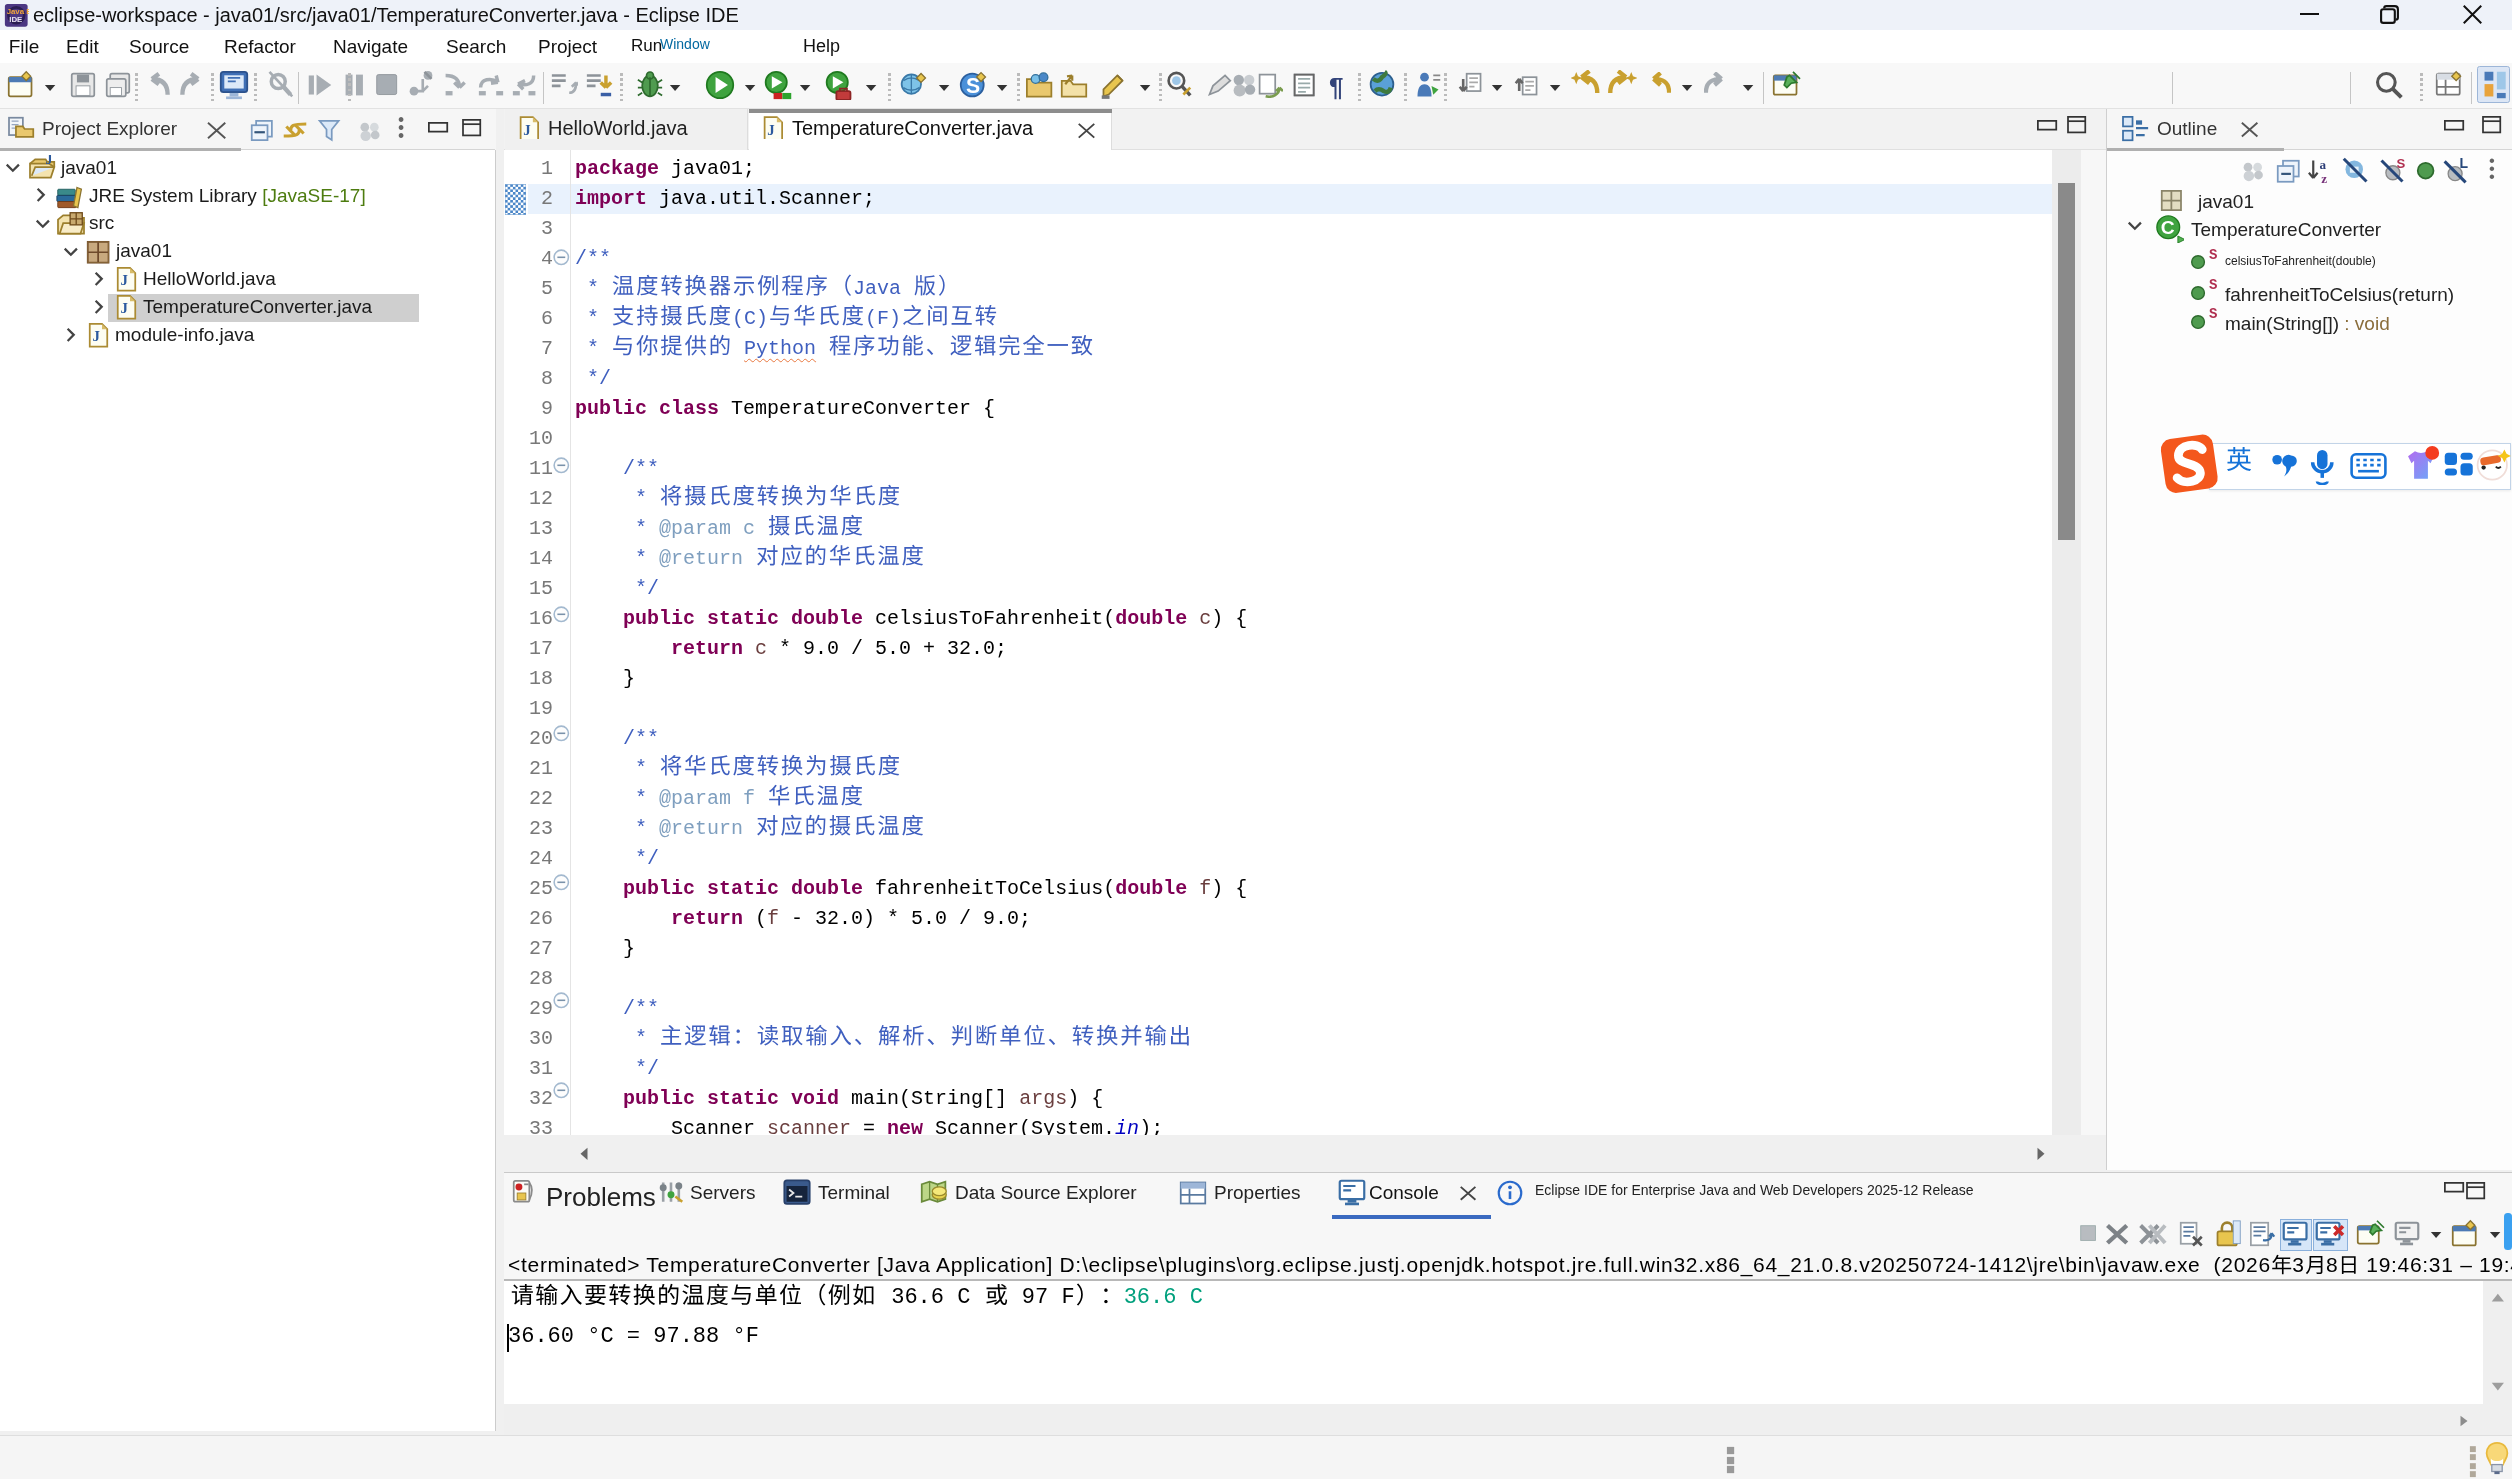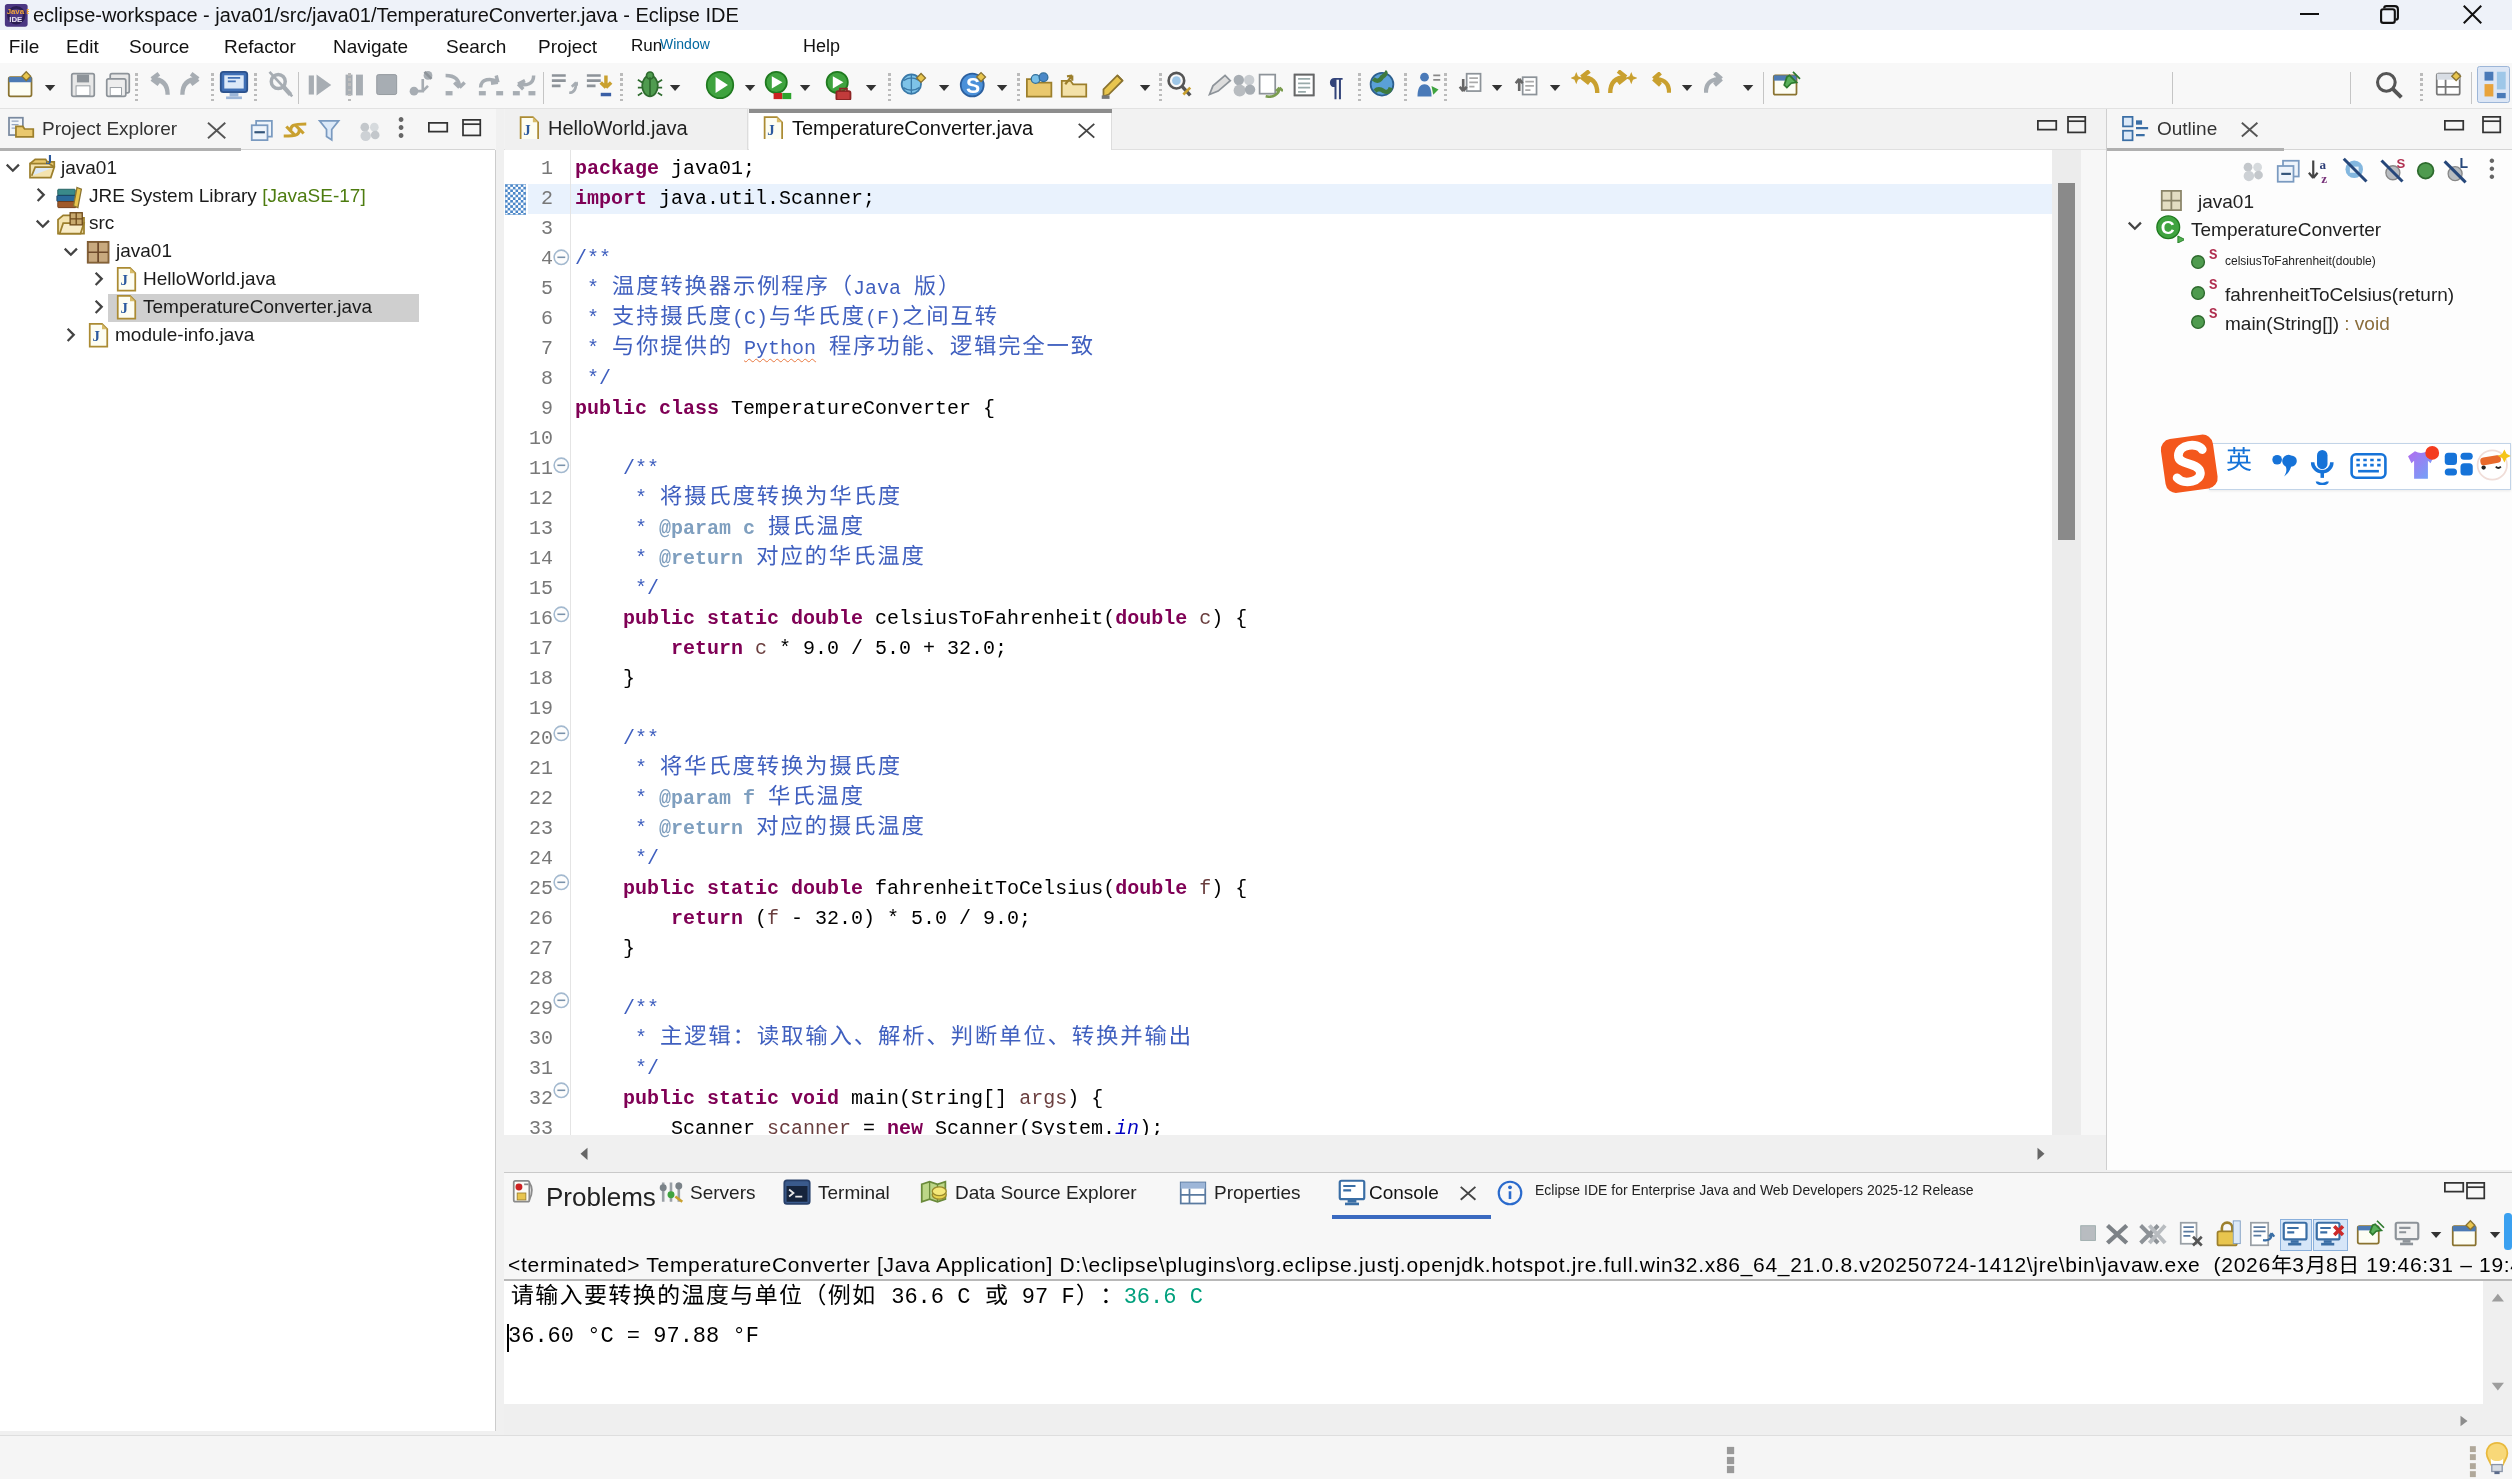--- a/index.html
+++ b/index.html
@@ -1,21 +1,21 @@
 <!DOCTYPE html>
 <html style="font-size:14px"><head><meta charset="utf-8"><title>t</title><style>
 *{margin:0;padding:0;box-sizing:border-box}
 html,body{width:2512px;height:1480px;overflow:hidden}
 body{font-family:"Liberation Sans",sans-serif;background:#f0f0f0;position:relative;color:#1b1b1b}
 .abs{position:absolute}
 svg.cj{display:inline-block}
 .mono{font-family:"Liberation Mono",monospace}
 .k{color:#7f0055;font-weight:bold}
 .cm{color:#3f5fbf}
-.tag{color:#7f9fbf;font-weight:bold}
+.tag{color:#7f9fbf;font-weight:normal}
 .fld{color:#0000c0;font-style:italic}
 .ln{color:#787878}
 </style></head><body>
 <div class="abs" style="left:0;top:0;width:2512px;height:30px;background:#eef2f9"></div>
 <svg class="abs" style="left:4.4px;top:2.6px" width="24.5" height="24.5" viewBox="0 0 28 28">
 <rect x="1" y="1" width="26" height="26" rx="3" fill="#4b3782"></rect>
 <circle cx="14" cy="14" r="9" fill="none" stroke="#2a1d52" stroke-width="3"></circle>
 <text x="3" y="12" font-size="9" fill="#f3a63c" font-family="Liberation Sans" font-weight="bold">Java EE</text>
 <text x="6" y="22" font-size="9" fill="#e8e4f0" font-family="Liberation Sans" font-weight="bold">IDE</text>
 </svg>

